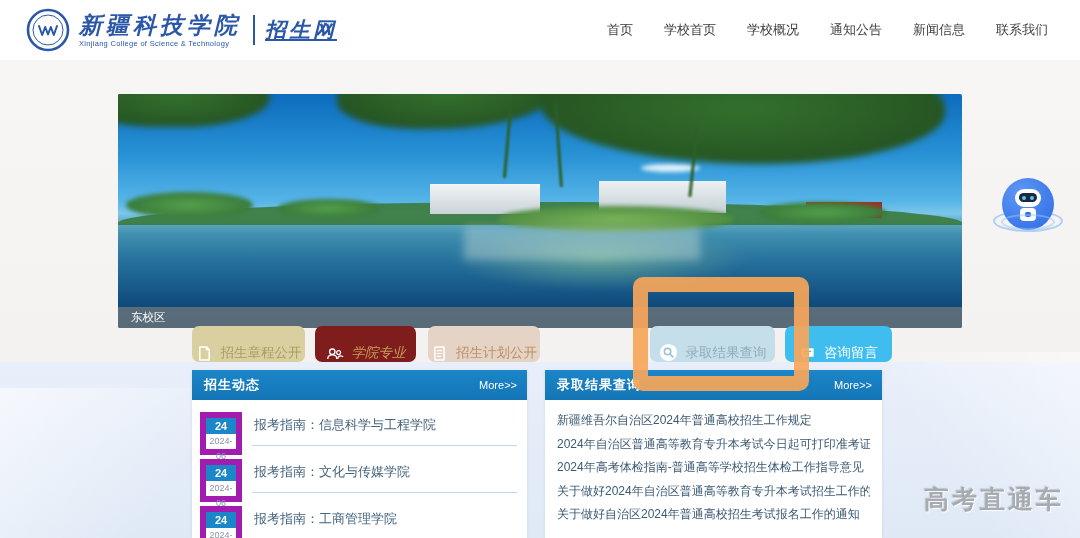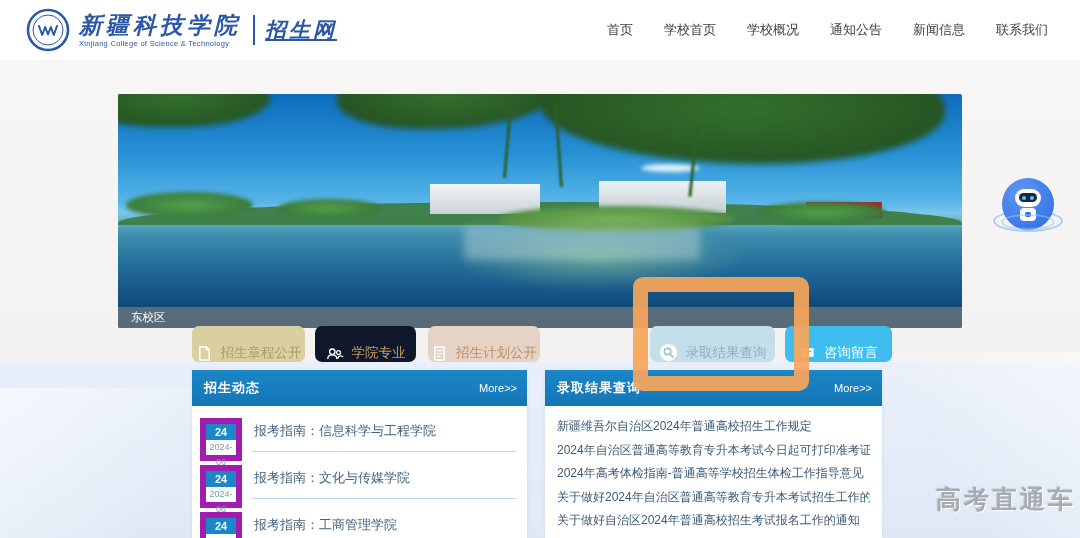--- a/index.html
+++ b/index.html
@@ -108,21 +108,21 @@
            background:linear-gradient(115deg, rgba(255,255,255,.65), transparent 60%);
            transform:skewX(-18deg); }
   .deco.d2 { right:-60px; top:-10px; width:330px; height:200px;
            background:linear-gradient(245deg, rgba(255,255,255,.55), transparent 60%);
            transform:skewX(14deg); }
 
   .panel { position:absolute; top:8px; height:168px; background:#ffffff;
            box-shadow:0 1px 3px rgba(60,90,130,.12); overflow:hidden; }
   .panel.left  { left:192px; width:335px; }
   .panel.right { left:545px; width:337px; }
-  .panel-head { height:36px; background:linear-gradient(180deg,#1b86c8,#1475b6);
+  .panel-head { height:30px; background:linear-gradient(180deg,#1b86c8,#1475b6);
            display:flex; align-items:center; justify-content:space-between;
            padding:0 10px 0 12px; }
   .panel-title { color:#ffffff; font-size:13px; font-weight:bold; letter-spacing:1px; }
   .panel-more { color:#ffffff; font-size:11px; text-decoration:none; cursor:pointer; }
 
   .news-body { padding:12px 10px 0 8px; }
   .news-item { display:flex; align-items:flex-start; height:47px; }
   .badge { width:42px; flex:0 0 auto; border:6px solid #a21caf; }
   .badge-day { height:16px; background:#1b86c8; color:#ffffff; font-size:11px;
            font-weight:bold; text-align:center; line-height:16px; }
@@ -136,21 +136,21 @@
   .policy-body { padding:9px 12px 0 12px; }
   .policy-item { font-size:12px; color:#3c5a74; line-height:23.6px; cursor:pointer;
            white-space:nowrap; overflow:hidden; letter-spacing:0; }
 
   
   .hl-rect { position:absolute; left:633px; top:277px; width:176px; height:114px;
            border:15px solid #f7a65a; border-radius:10px; z-index:60; opacity:.92;
            pointer-events:none; }
 
   
-  .watermark { position:absolute; right:4px; bottom:22px; font-size:25px;
+  .watermark { position:absolute; right:16px; bottom:22px; font-size:25px;
            font-weight:bold; letter-spacing:3px; color:#a6abb2;
            text-shadow:1px 1px 1px #ffffff, -1px -1px 1px rgba(110,115,122,.3);
            z-index:20; }
 </style>
 </head>
 <body>
 
 <div id="app">
 
   <div class="topbar">
@@ -215,21 +215,21 @@
 
   <div class="btnrow">
     <button class="qbtn qb0" style="background-color: rgb(217, 207, 160); color: rgb(168, 158, 99);">
       <svg width="17" height="17" viewBox="0 0 18 18">
         <path d="M4 2h7l3 3v11H4z" fill="none" stroke="#ffffff" stroke-width="1.6" stroke-linejoin="round"></path>
         <path d="M11 2v3h3" fill="none" stroke="#ffffff" stroke-width="1.4"></path>
       </svg>
       <span>招生章程公开</span>
     </button>
 
-    <button class="qbtn qb1" style="background-color: #0f172a; color: rgb(199, 158, 89);">
+    <button class="qbtn qb1" style="background-color: #7f1d1d; color: rgb(199, 158, 89); font-style: italic;">
       <svg width="18" height="17" viewBox="0 0 20 18">
         <circle cx="7" cy="7" r="3" fill="none" stroke="#ffffff" stroke-width="1.5"></circle>
         <circle cx="14" cy="8" r="2.2" fill="none" stroke="#ffffff" stroke-width="1.3"></circle>
         <path d="M2 15c0-3 2.4-4.4 5-4.4S12 12 12 15" fill="none" stroke="#ffffff" stroke-width="1.5"></path>
         <path d="M13 15c.2-2.2 1.6-3.4 3.4-3.4 1.2 0 2.2.5 2.6 1.4" fill="none" stroke="#ffffff" stroke-width="1.3"></path>
       </svg>
       <span>学院专业</span>
     </button>
 
     <button class="qbtn qb2" style="background-color: rgb(229, 211, 198); color: rgb(187, 144, 100);">

